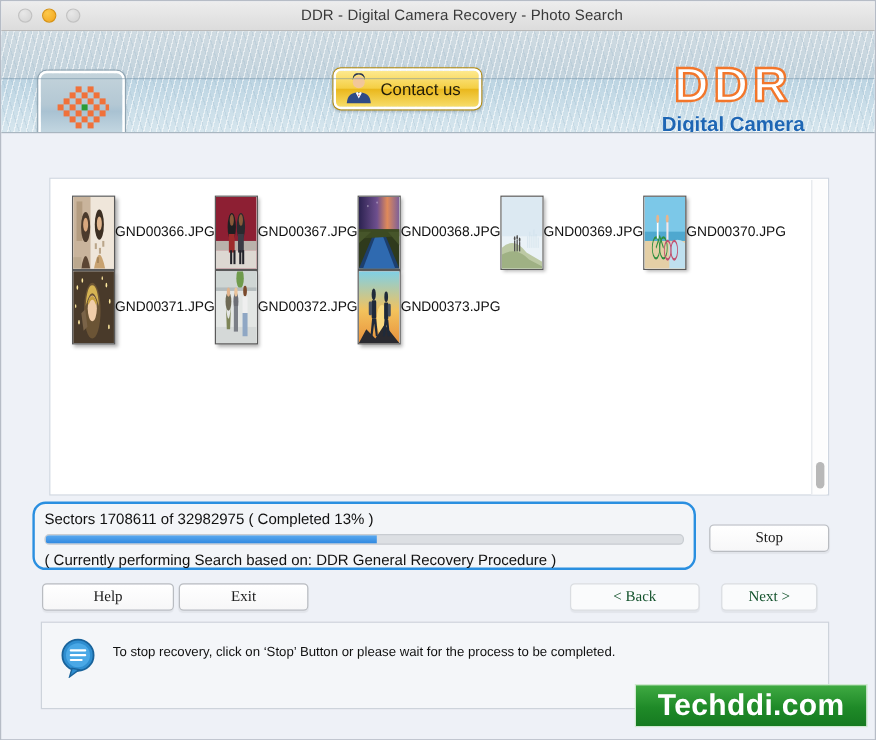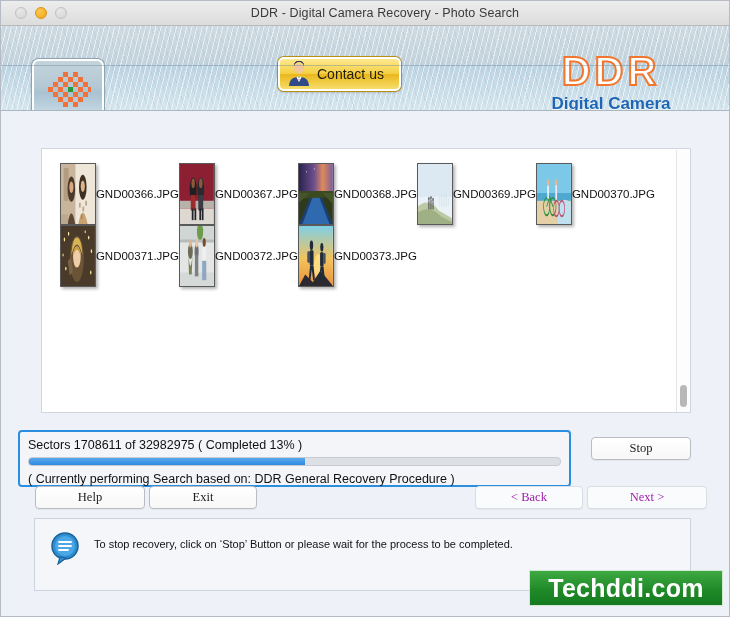--- a/index.html
+++ b/index.html
@@ -55,40 +55,40 @@
   .thumb-cell{width:119px;margin-right:0;display:flex;flex-direction:row;align-items:center;}
   .thumb-img{width:98px;height:62px;border:1px solid #5a5a5a;box-sizing:border-box;
     box-shadow:2px 2px 3px rgba(0,0,0,.30);overflow:hidden;position:relative;}
   .thumb-label{font-size:11.5px;color:#111;margin-top:13px;margin-bottom:14px;white-space:nowrap;}
   .scrollbar{position:absolute;right:1px;top:1px;width:13px;height:263px;
     background:#fdfdfd;border-left:1px solid #e3e6ea;box-sizing:border-box;cursor:pointer;}
   .scroll-thumb{position:absolute;left:3px;bottom:6px;width:7px;height:22px;border-radius:4px;
     background:#b8b8b8;}
 
   
-  .progress-box{position:absolute;left:17px;top:417px;width:553px;height:57px;
-    box-sizing:border-box;background:#f3f5f8;border:2px solid #2a8fe0;border-radius:4px;
-    padding:5px 8px 0 8px;margin-top:12px;}
+  .progress-box{position:absolute;left:26px;top:417px;width:553px;height:57px;
+    box-sizing:border-box;background:#f3f5f8;border:2px solid #2a8fe0;border-radius:11px;
+    padding:5px 8px 0 8px;}
   .progress-text{font-size:12.5px;color:#111;line-height:16px;}
   .progress-track{margin-top:4px;height:9px;border-radius:4px;background:#dcdfe3;
     border:1px solid #c8ccd1;box-sizing:border-box;overflow:hidden;}
   .progress-fill{height:100%;background:linear-gradient(180deg,#5aa9ef 0%,#2f88e0 100%);}
   .progress-sub{margin-top:6px;font-size:12.5px;color:#111;}
 
   
   .btn{position:absolute;box-sizing:border-box;height:23px;border:1px solid #b9bcc1;
     border-radius:4px;background:linear-gradient(180deg,#ffffff 0%,#f7f7f8 100%);
     font-size:12.5px;color:#1c1c1c;display:flex;align-items:center;justify-content:center;
     cursor:pointer;box-shadow:0 1px 1px rgba(0,0,0,.05);font-family:Liberation Serif, serif;}
-  .btn.disabled{color:#a21caf;border-color:#dadde1;background:#fafbfc;cursor:default;}
+  .btn.disabled{color:#14532d;border-color:#dadde1;background:#fafbfc;cursor:default;}
   #btn-stop{left:590px;top:436px;width:100px;}
   #btn-help{left:34px;top:485px;width:110px;}
   #btn-exit{left:148px;top:485px;width:108px;}
   #btn-back{left:474px;top:485px;width:108px;}
-  #btn-next{left:586px;top:485px;width:120px;}
+  #btn-next{left:600px;top:485px;width:80px;}
 
   
   .msg-panel{position:absolute;left:33px;top:517px;width:657px;height:73px;
     background:#f4f6f9;border:1px solid #cdd3db;box-sizing:border-box;
     display:flex;align-items:flex-start;padding:12px 0 0 14px;}
   .msg-text{font-size:11px;color:#111;margin-left:11px;margin-top:7px;text-align:right;}
 
   
   .watermark{position:absolute;left:528px;top:569px;width:194px;height:36px;
     background:linear-gradient(180deg,#3faa42 0%,#1f8a28 55%,#167a20 100%);

